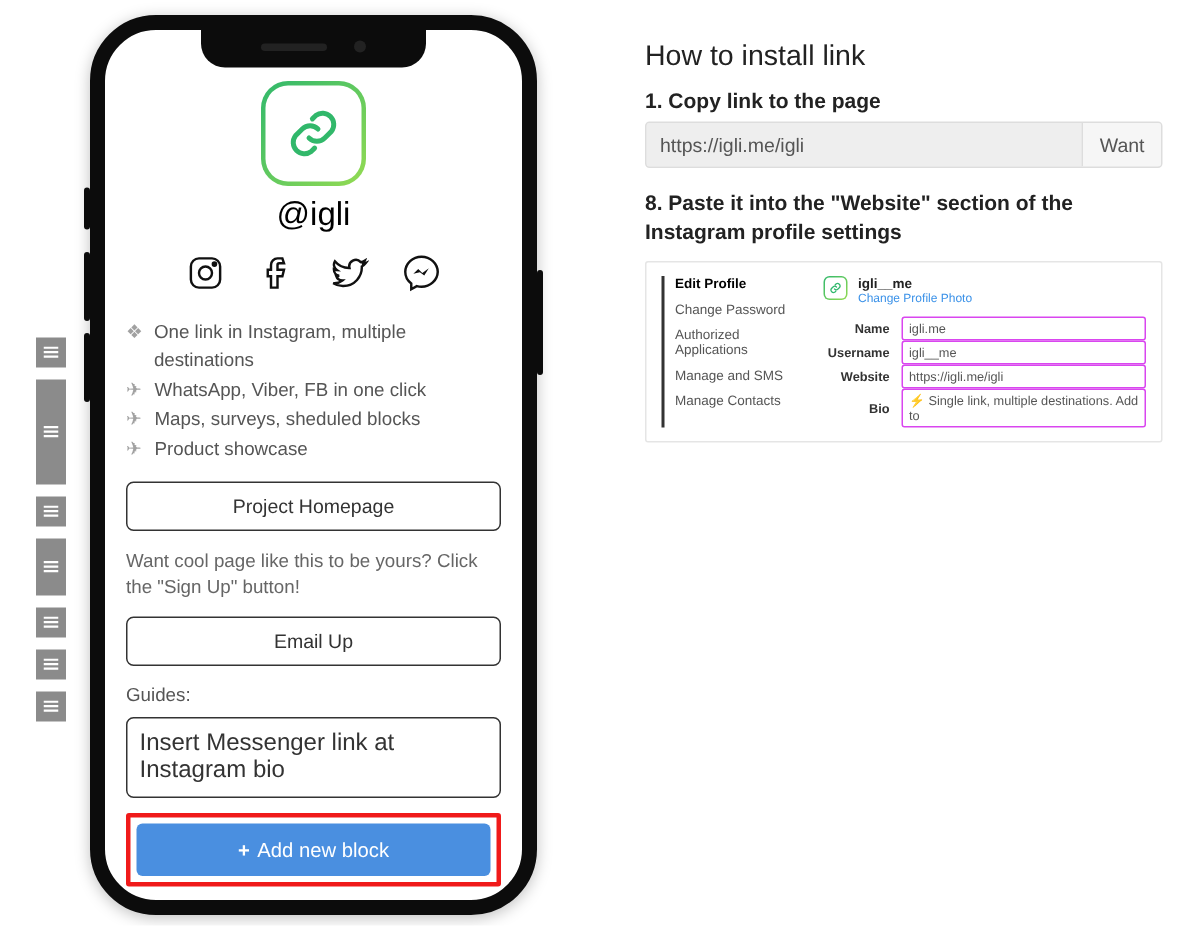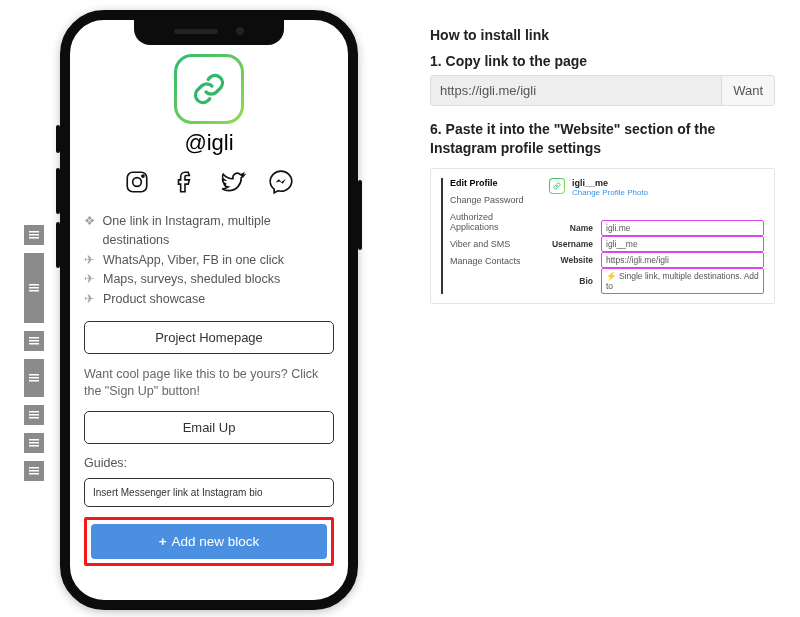--- a/index.html
+++ b/index.html
@@ -28,36 +28,36 @@
 .handle-text{text-align:center;font-size:22px;color:#000000;margin-bottom:12px}
 .social-row{display:flex;justify-content:center;gap:20px;margin-bottom:16px}
 .social-row span{width:28px;height:28px;display:inline-flex;align-items:center;justify-content:center}
 .social-row svg{width:26px;height:26px;stroke:#111;fill:none;stroke-width:1.5}
 .features{font-size:12.5px;color:#555;line-height:1.55;margin-bottom:12px}
 .features .row{display:flex;gap:5px}
 .features .row span.ic{width:14px;display:inline-block}
 .btn{width:100%;border:1px solid #333;border-radius:5px;background:#fff;font-size:13px;padding:8px 0;color:#333;cursor:pointer;margin-bottom:12px}
 .hint{font-size:12.5px;color:#666;line-height:1.4;margin-bottom:10px}
 .guides{font-size:12.5px;color:#555;margin-bottom:8px}
-.msg-btn{width:100%;border:1px solid #333;border-radius:5px;background:#fff;font-size:10px;padding:8px 8px;text-align:left;color:#333;cursor:pointer;margin-bottom:10px}
+.msg-btn{width:100%;border:1px solid #333;border-radius:5px;background:#fff;font-size:16px;padding:8px 8px;text-align:left;color:#333;cursor:pointer;margin-bottom:10px}
 .add-wrap{border:3px solid #f01a1a;padding:4px;border-radius:2px}
 .add-btn{width:100%;background:#4a8fe0;color:#fff;border:none;border-radius:4px;font-size:13.5px;padding:10px 0;cursor:pointer;display:flex;align-items:center;justify-content:center;gap:5px}
 .plus{font-weight:bold}
 
 .right{position:absolute;left:430px;top:27px;width:345px}
-.h-title{font-size:14px;color:#222;margin-bottom:10px;font-weight:700}
+.h-title{font-size:19px;color:#222;margin-bottom:10px;font-weight:400}
 .step{font-size:14px;font-weight:700;color:#222;margin-bottom:6px}
 .copy-row{display:flex;border:1px solid #ddd;background:#eee;border-radius:3px;overflow:hidden;margin-bottom:14px}
 .copy-input{flex:1;padding:7px 9px;font-size:13px;color:#555;background:#eee;border:none}
 .copy-btn{background:#f6f6f6;border:none;border-left:1px solid #ddd;padding:7px 11px;font-size:13px;color:#555;cursor:pointer}
 .step2{font-size:14px;font-weight:700;color:#222;line-height:1.35;margin-bottom:10px}
 .ig-panel{border:1px solid #e5e5e5;border-radius:2px;padding:9px 10px;display:flex;gap:12px;font-size:9px;color:#555}
 .ig-left{border-left:2px solid #333;padding-left:7px;width:96px;display:flex;flex-direction:column;gap:7px}
 .ig-left span:first-child{color:#000;font-weight:600}
-.ig-right{flex:1;display:flex;flex-direction:column;gap:20px}
+.ig-right{flex:1;display:flex;flex-direction:column;gap:5px}
 .ig-head{display:flex;align-items:flex-start;gap:7px;margin-bottom:3px}
 .mini-logo{width:16px;height:16px;background:linear-gradient(135deg,#30b86c,#94db52);border-radius:4px;padding:1px}
 .mini-logo div{width:100%;height:100%;background:#fff;border-radius:3px;display:flex;align-items:center;justify-content:center}
 .mini-logo svg{width:8px;height:8px}
 .ig-user{font-weight:700;color:#222}
 .ig-cpp{color:#3a91e8;font-size:8px}
 .ig-field{display:flex;align-items:center;gap:8px}
 .ig-lbl{width:44px;text-align:right;font-weight:700;color:#333;font-size:8.5px}
 .ig-val{flex:1;border:1px solid #d946ef;padding:2px 4px;font-size:8.5px;border-radius:2px;color:#555;background:#fff}
 </style>
@@ -196,27 +196,27 @@
   </div>
 </div>
 
 <div class="right">
   <div class="h-title">How to install link</div>
   <div class="step">1. Copy link to the page</div>
   <div class="copy-row">
     <input class="copy-input" readonly="" value="https://igli.me/igli" style="">
     <button class="copy-btn">Want</button>
   </div>
-  <div class="step2">6. Paste it into the "Website" section of the Instagram profile settings</div>
+  <div class="step2">8. Paste it into the "Website" section of the Instagram profile settings</div>
   <div class="ig-panel">
     <div class="ig-left" id="igmenu">
         <span>Edit Profile</span>
         <span>Change Password</span>
         <span>Authorized Applications</span>
-        <span>Viber and SMS</span>
+        <span>Manage and SMS</span>
         <span>Manage Contacts</span>
       </div>
     <div class="ig-right">
       <div class="ig-head">
         <div class="mini-logo">
             <div>
               <svg viewBox="0 0 24 24">
                 <path d="M10 14a5 5 0 0 0 7 0l3-3a5 5 0 0 0-7-7l-1.5 1.5M14 10a5 5 0 0 0-7 0l-3 3a5 5 0 0 0 7 7l1.5-1.5" stroke="#30b86c" stroke-width="2.6" fill="none" stroke-linecap="round"></path>
               </svg>
             </div>

